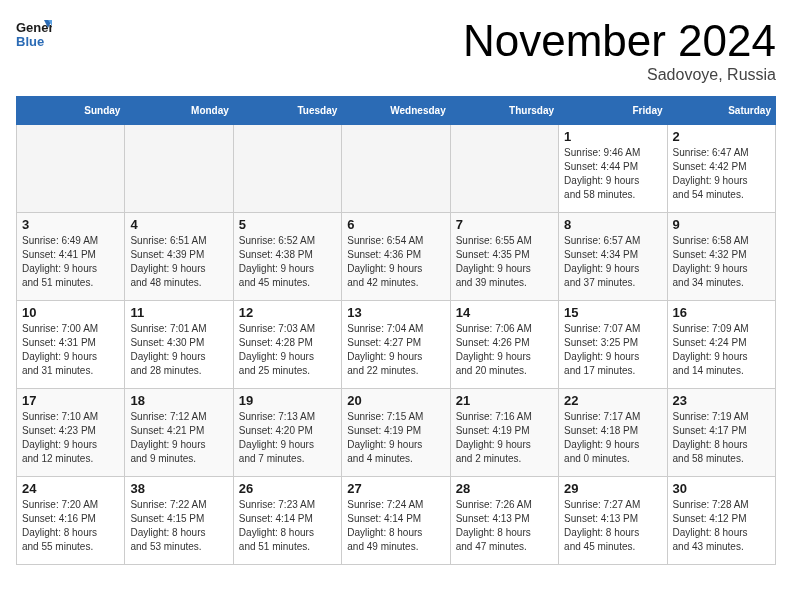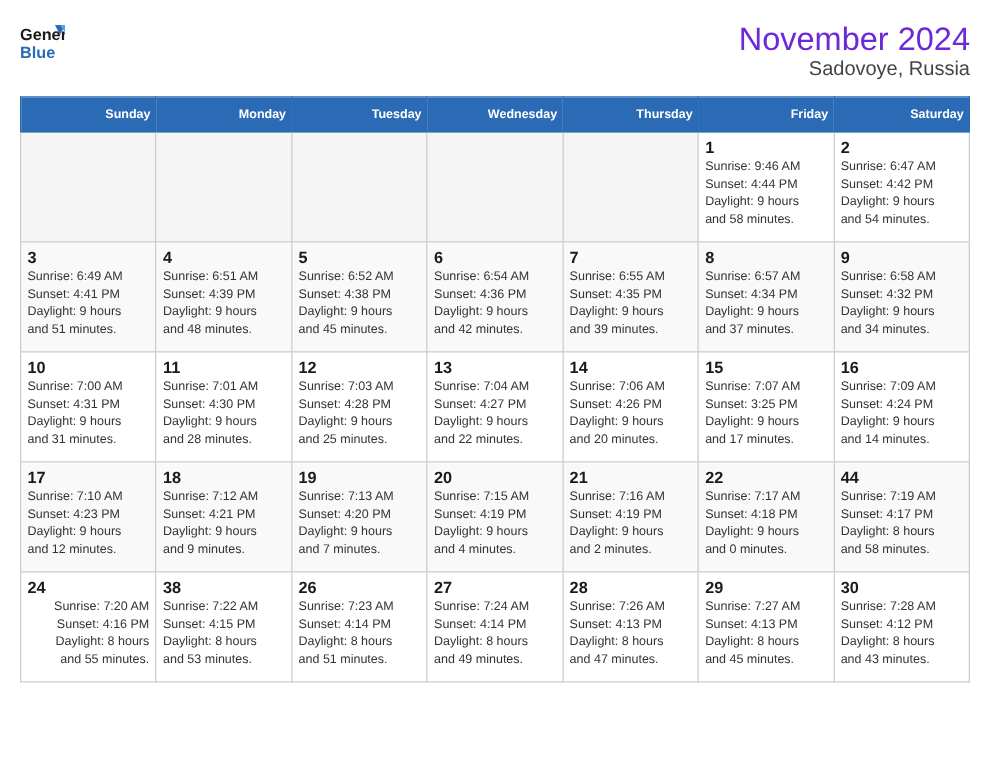--- a/index.html
+++ b/index.html
@@ -22,23 +22,23 @@
       gap: 4px;
     }
     .logo-icon {
       width: 36px;
       height: 36px;
     }
     .title-block {
       text-align: right;
     }
     .month-title {
-      font-size: 26px;
+      font-size: 44px;
       font-weight: normal;
-      color: #6d28d9;
+      color: #000000;
     }
     .subtitle {
       font-size: 16px;
       color: #444;
     }
     table {
       width: 100%;
       border-collapse: collapse;
       table-layout: fixed;
     }
@@ -268,31 +268,31 @@
 and 2 minutes.</div>
         </td>
         <td>
           <span class="day-num">22</span>
           <div class="day-info" style="white-space: pre-line;">Sunrise: 7:17 AM
 Sunset: 4:18 PM
 Daylight: 9 hours
 and 0 minutes.</div>
         </td>
         <td>
-          <span class="day-num">44</span>
+          <span class="day-num">23</span>
           <div class="day-info" style="white-space: pre-line;">Sunrise: 7:19 AM
 Sunset: 4:17 PM
 Daylight: 8 hours
 and 58 minutes.</div>
         </td>
       </tr>
       <tr>
         <td>
           <span class="day-num">24</span>
-          <div class="day-info" style="white-space: pre-line; text-align: right;">Sunrise: 7:20 AM
+          <div class="day-info" style="white-space: pre-line;">Sunrise: 7:20 AM
 Sunset: 4:16 PM
 Daylight: 8 hours
 and 55 minutes.</div>
         </td>
         <td>
           <span class="day-num">38</span>
           <div class="day-info" style="white-space: pre-line;">Sunrise: 7:22 AM
 Sunset: 4:15 PM
 Daylight: 8 hours
 and 53 minutes.</div>

